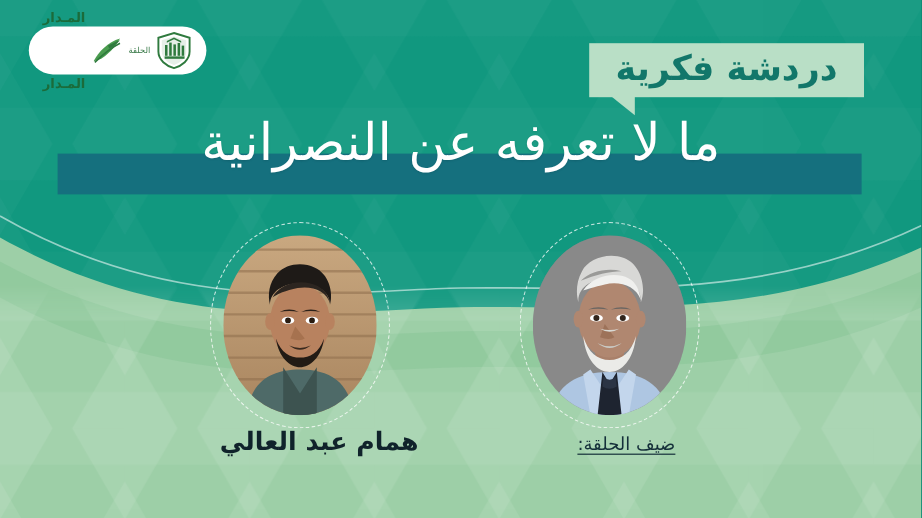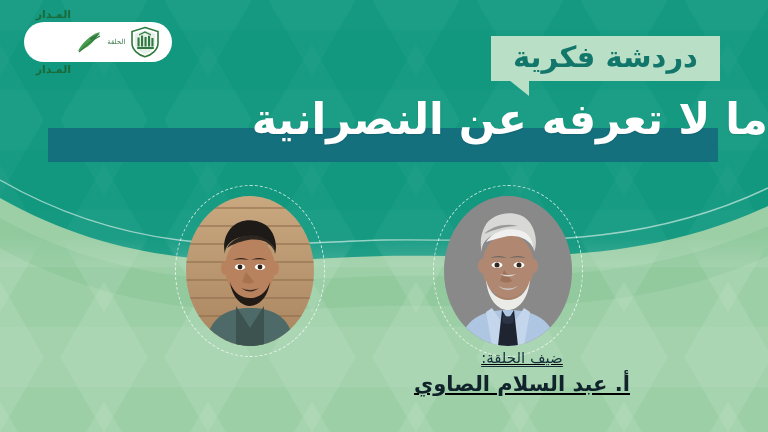--- a/index.html
+++ b/index.html
@@ -69,22 +69,22 @@
     position:absolute;left:18px;bottom:-15px;width:0;height:0;
     border-left:20px solid transparent;
     border-top:16px solid #b9dfc6;
   }
 
   .title-band{
     position:absolute;left:48px;right:50px;top:128px;height:34px;
     background:#15707e;
   }
   .main-title{
-    position:absolute;left:0;right:0;top:98px;text-align:right;
-    font-size:43px;font-weight:700;color:#ffffff;line-height:1;
+    position:absolute;left:0;right:0;top:98px;text-align:center;
+    font-size:43px;font-weight:400;color:#ffffff;line-height:1;
     white-space:nowrap;letter-spacing:0;
     text-shadow:0 1px 2px rgba(0,0,0,.10);
   }
 
   
   .portrait{
     position:absolute;width:128px;height:150px;
   }
   .portrait.left{left:186px;top:196px;}
   .portrait.right{left:444px;top:196px;}
@@ -94,21 +94,21 @@
     border-radius:50%;
   }
   .portrait .photo{
     position:absolute;inset:0;border-radius:50%;overflow:hidden;
   }
   .portrait .photo svg{display:block;width:100%;height:100%;}
 
   
   .caption{position:absolute;text-align:center;width:300px;}
   .caption.left{left:116px;top:352px;}
-  .caption.right{left:372px;top:348px;text-decoration:underline;}
+  .caption.right{left:372px;top:360px;}
   .caption .role{
     display:block;font-size:15px;font-weight:400;color:#15303a;
     text-decoration:underline;text-underline-offset:3px;
     text-decoration-thickness:1px;line-height:1.35;
   }
   .caption .person{
     display:block;font-size:21px;font-weight:700;color:#10232b;
     line-height:1.35;margin-top:2px;white-space:nowrap;
   }
 </style>
@@ -247,20 +247,20 @@
         </g>
         <path d="M60 74 L56 85 q 8 3 12 0 Z" fill="#9d7259"></path>
         <path d="M42 84 C 44 104 54 114 64 114 C 74 114 84 104 86 84 C 82 98 74 104 64 104 C 54 104 46 98 42 84 Z" fill="#ebebe8"></path>
         <path d="M54 90 q 10 5 20 0 q -10 8 -20 0 Z" fill="#c9c9c4"></path>
         <path d="M56 78 q 8 2 16 0 q -8 5 -16 0 Z" fill="#d9d9d4"></path>
       </svg>
     </span>
   </div>
 
   <div class="caption left">
+    <span class="person">همام عبد العالي</span>
   </div>
 
   <div class="caption right">
     <span class="role">ضيف الحلقة:</span>
-    <span class="person">أ. عبد السلام الصاوي</span>
   </div>
 
 </div>
 
 </body></html>

